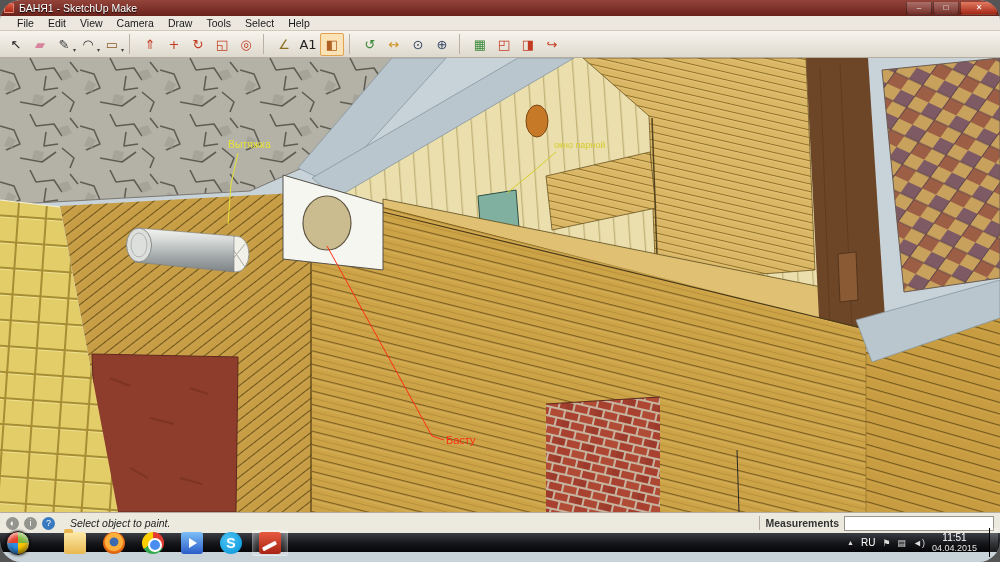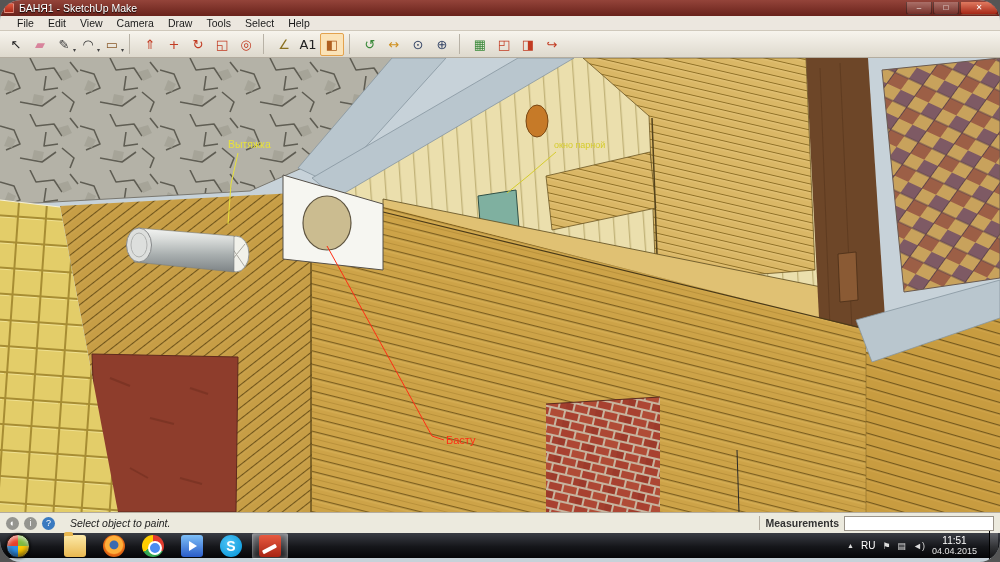--- a/index.html
+++ b/index.html
@@ -46,21 +46,21 @@
     font-size:9px;display:flex;align-items:center;justify-content:center;border:none;padding:0;}
   .sicon.blue{background:#3a7ac0;}
   .hint{margin-left:10px;font-style:italic;}
   .spacer{flex:1;}
   .msep{width:1px;height:14px;background:#b3ac9f;}
   .mlabel{color:#333;font-weight:bold;}
   .minput{width:150px;height:15px;border:1px solid #9a948a;background:#fff;
     font-size:10px;padding:0 3px;}
 
   
-  .taskbar{height:25px;background:linear-gradient(#3a3d44,#15161a 55%,#050507);
+  .taskbar{height:19px;background:linear-gradient(#3a3d44,#15161a 55%,#050507);
     display:flex;align-items:center;padding-left:6px;gap:18px;}
   .startorb{width:24px;height:24px;border-radius:50%;margin-right:9px;position:relative;
     background:conic-gradient(#7fba3d 0 90deg,#fdc800 0 180deg,#2e8fe8 0 270deg,#e8402a 0 360deg);
     box-shadow:inset 0 3px 4px rgba(255,255,255,.65), inset 0 -3px 5px rgba(0,0,0,.55), 0 0 3px #000;
     border:1px solid #101010;padding:0;}
   .tapp{width:36px;height:26px;display:flex;align-items:center;justify-content:center;
     background:none;border:1px solid transparent;border-radius:2px;padding:0;}
   .tapp.active{background:linear-gradient(rgba(255,255,255,.30),rgba(255,255,255,.08));
     box-shadow:inset 0 0 5px rgba(255,255,255,.35);border:1px solid rgba(255,255,255,.28);}
   .ticon{width:22px;height:22px;position:relative;display:block;}

